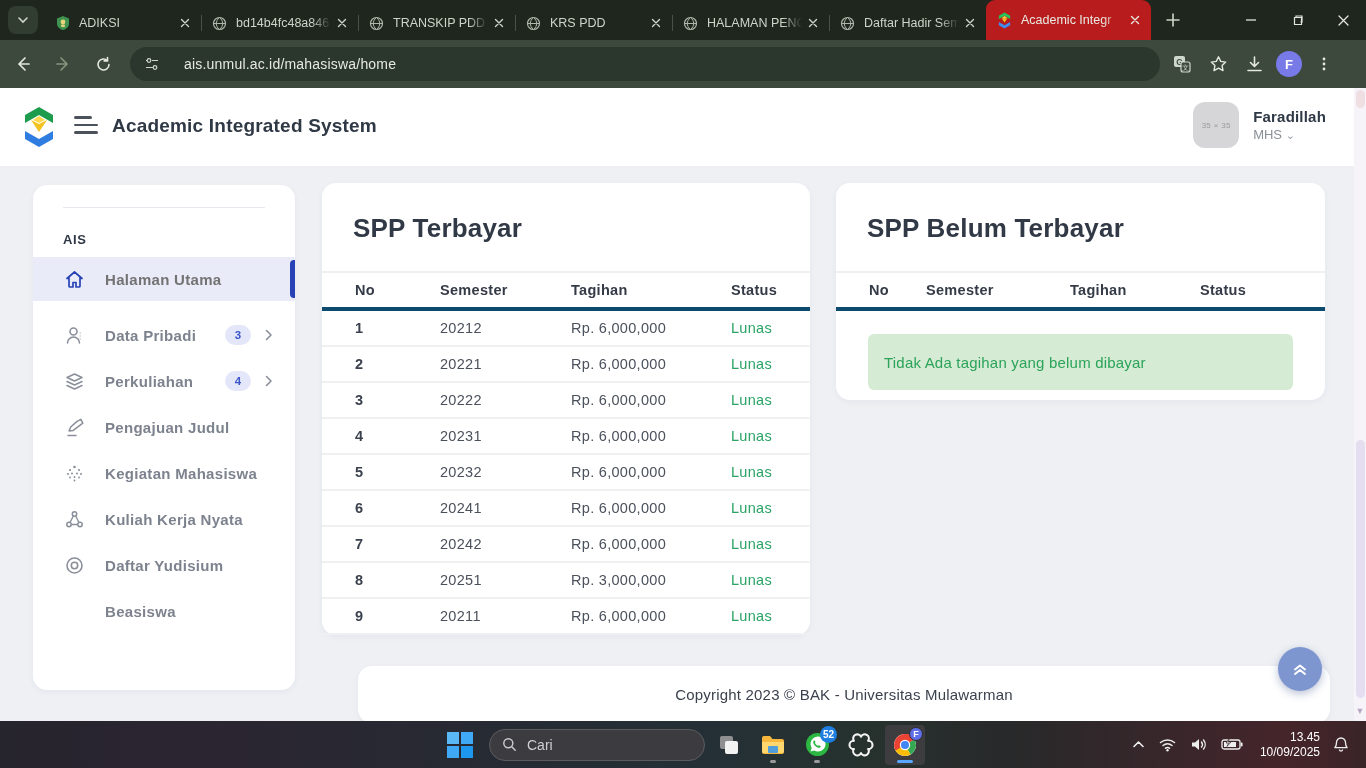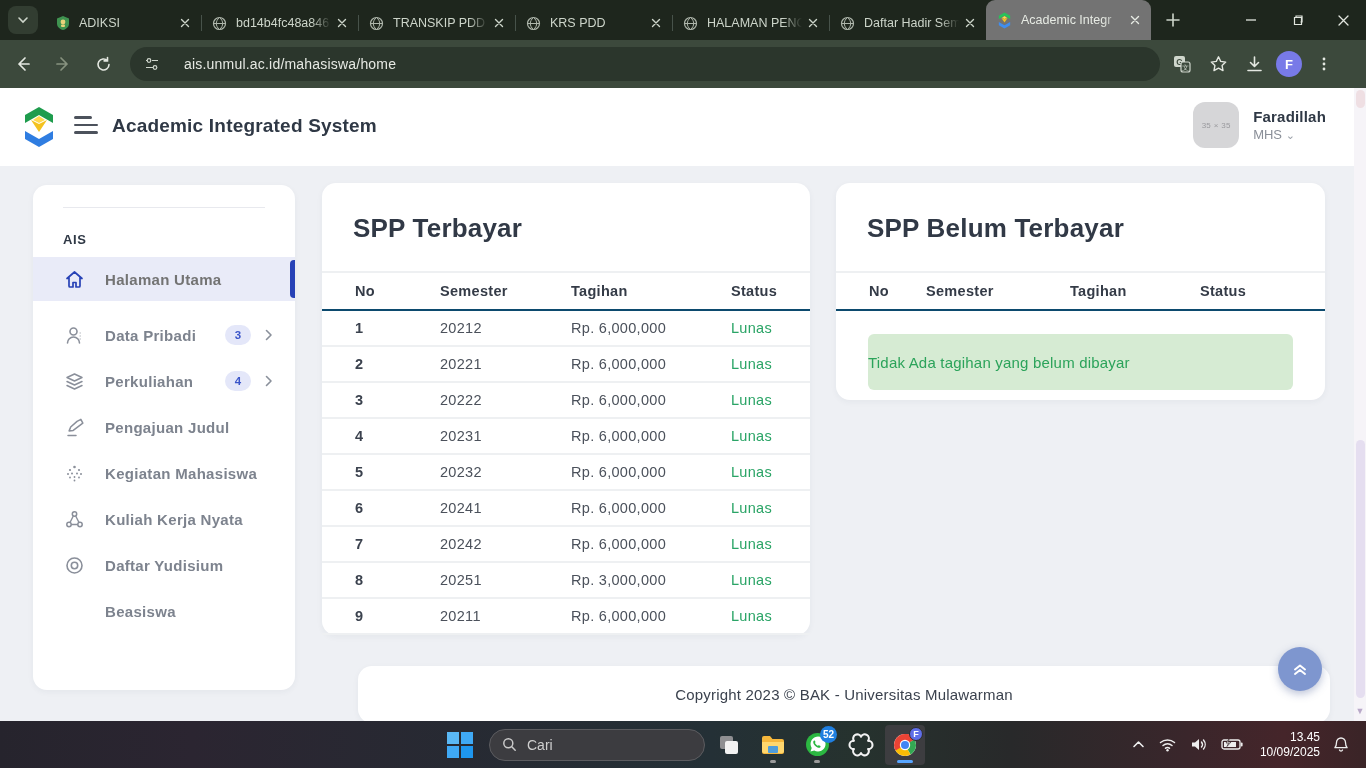--- a/index.html
+++ b/index.html
@@ -9,21 +9,21 @@
 
   
   .tabstrip { position:absolute; left:0; top:0; width:1366px; height:40px;
     background:#1e261d; display:flex; align-items:center; }
   .tab-search-btn { width:30px; height:28px; margin-left:8px; border-radius:8px;
     background:#323d31; display:flex; align-items:center; justify-content:center; flex:0 0 auto; }
   .tabs { display:flex; height:40px; align-items:flex-end; margin-left:6px; }
   .tab { position:relative; width:157px; height:34px; display:flex; align-items:center;
     padding:0 8px 0 10px; color:#cdd5ca; font-size:12.5px; }
   .tab.sep::before { content:""; position:absolute; left:0; top:9px; height:16px; width:1px; background:#47524a; }
-  .tab.active { background:#737373; height:40px; border-radius:9px 9px 0 0; color:#e7ebe4; width:165px; }
+  .tab.active { background:#b91c1c; height:40px; border-radius:9px 9px 0 0; color:#e7ebe4; width:165px; }
   .tab .favicon { width:17px; height:17px; flex:0 0 auto; margin-right:8px; display:flex; align-items:center; justify-content:center; }
   .tab-title { flex:1 1 auto; white-space:nowrap; overflow:hidden;
     -webkit-mask-image:linear-gradient(90deg,#000 78%,transparent 98%);
     mask-image:linear-gradient(90deg,#000 78%,transparent 98%); }
   .tab-close { width:17px; height:17px; border-radius:50%; display:flex; align-items:center; justify-content:center; flex:0 0 auto; }
   .newtab-btn { width:28px; height:28px; margin-left:8px; border-radius:6px; display:flex; align-items:center; justify-content:center; }
   .win-controls { position:absolute; right:0; top:0; height:40px; display:flex; }
   .win-btn { width:46px; height:40px; display:flex; align-items:center; justify-content:center; }
 
   .toolbar { position:absolute; left:0; top:40px; width:1366px; height:48px; background:#3c493c;
@@ -69,30 +69,30 @@
     background:#e4e7f9; color:#3b55c9; font-size:11.5px; font-weight:bold;
     display:flex; align-items:center; justify-content:center; }
   .sb-chev { margin-right:22px; color:#8a909b; }
   .sb-item .spacer { margin-left:auto; }
 
   
   #paid-card { left:322px; top:95px; width:488px; height:452px; }
   #unpaid-card { left:836px; top:95px; width:489px; height:217px; }
   .panel-title { padding:30px 0 0 31px; font-size:26px; font-weight:bold; color:#313946; letter-spacing:.2px; }
   .ptable { margin-top:27px; }
-  .thead { display:flex; height:40px; align-items:center; border-top:2px solid #eef0f2; border-bottom:2px solid #0c4a6e;
+  .thead { display:flex; height:40px; align-items:center; border-top:2px solid #eef0f2; border-bottom:4px solid #0c4a6e;
     font-size:14.5px; font-weight:bold; color:#343b47; letter-spacing:.3px; }
   .trow { display:flex; height:36px; align-items:center; border-bottom:2px solid #eef0f2;
     font-size:14.5px; color:#4b515b; letter-spacing:.3px; }
   .c-no { padding-left:33px; width:118px; } .trow .c-no { font-weight:bold; color:#3b424e; }
   .c-sem { width:131px; } .c-tag { width:160px; } .c-st { flex:1; }
   .u-no { padding-left:33px; width:90px; } .u-sem { width:144px; } .u-tag { width:130px; } .u-st { flex:1; }
   .trow .c-st { color:#2aa466; }
   .empty-alert { margin:23px 32px 0 32px; height:56px; background:#d6ebd3; border-radius:6px;
-    display:flex; align-items:center; padding-left:0; color:#2ba35a; font-size:15px; letter-spacing:.2px; }
+    display:flex; align-items:center; padding-left:16px; color:#2ba35a; font-size:15px; letter-spacing:.2px; }
 
   
   #footer-card { left:358px; top:578px; width:972px; height:57px; border-radius:14px;
     display:flex; align-items:center; justify-content:center; }
   .copyright { font-size:15px; color:#3b424e; letter-spacing:.2px; }
 
   .scrolltop { position:absolute; left:1278px; top:559px; width:44px; height:44px; border-radius:50%;
     background:#7e96cf; display:flex; align-items:center; justify-content:center; box-shadow:0 3px 8px rgba(60,80,140,.35); }
 
   

